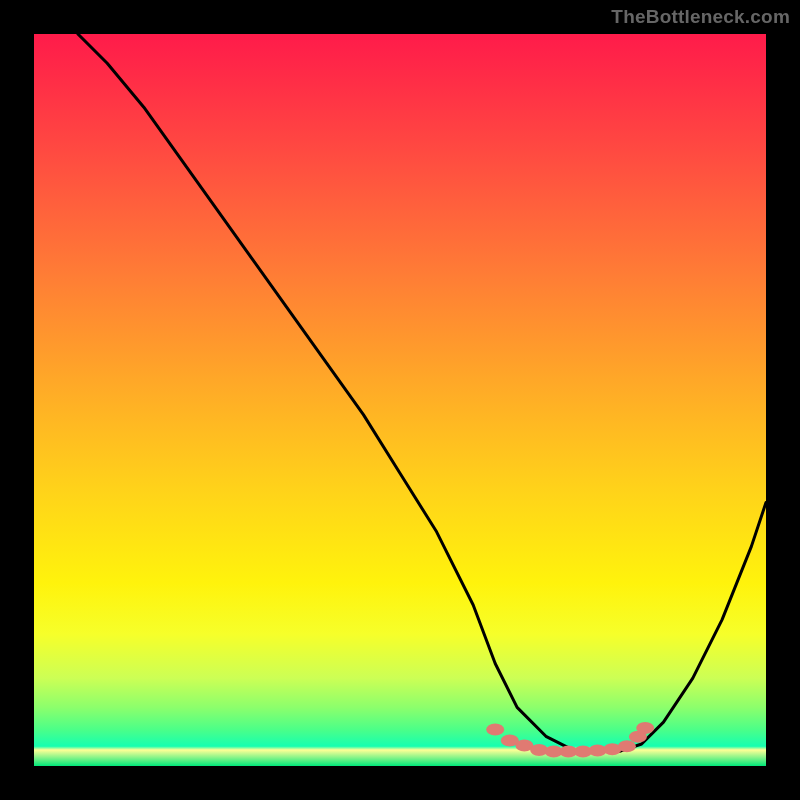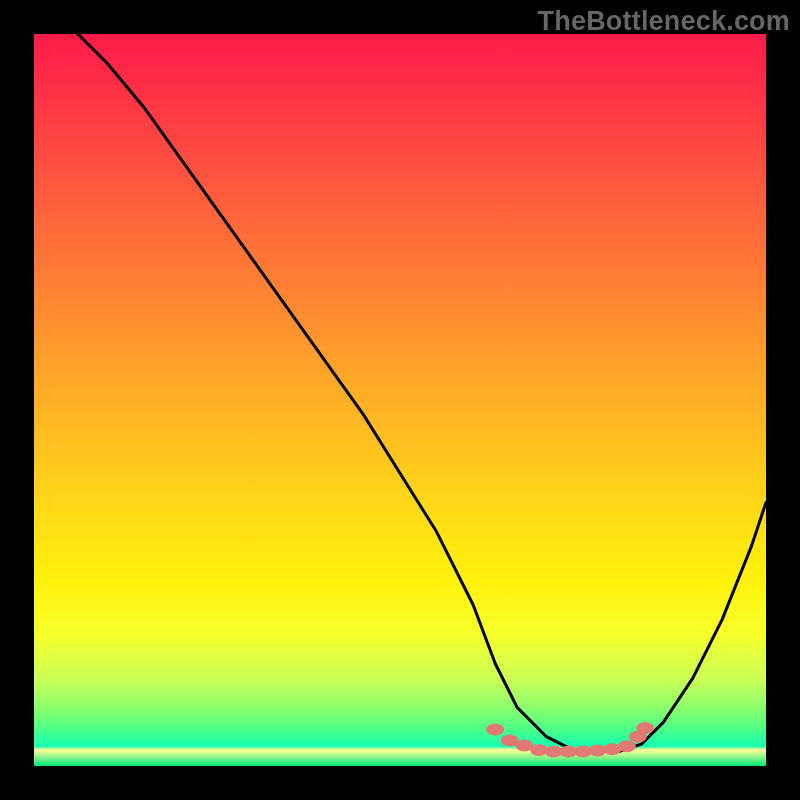--- a/index.html
+++ b/index.html
@@ -15,21 +15,21 @@
     position: relative;
     width: 800px;
     height: 800px;
     background: #000;
   }
   .watermark {
     position: absolute;
     top: 6px;
     right: 10px;
     color: #666;
-    font-size: 27px;
+    font-size: 19px;
     font-weight: 600;
     letter-spacing: 0.2px;
     z-index: 10;
   }
   .plot-frame {
     position: absolute;
     left: 34px;
     top: 34px;
     width: 732px;
     height: 732px;

